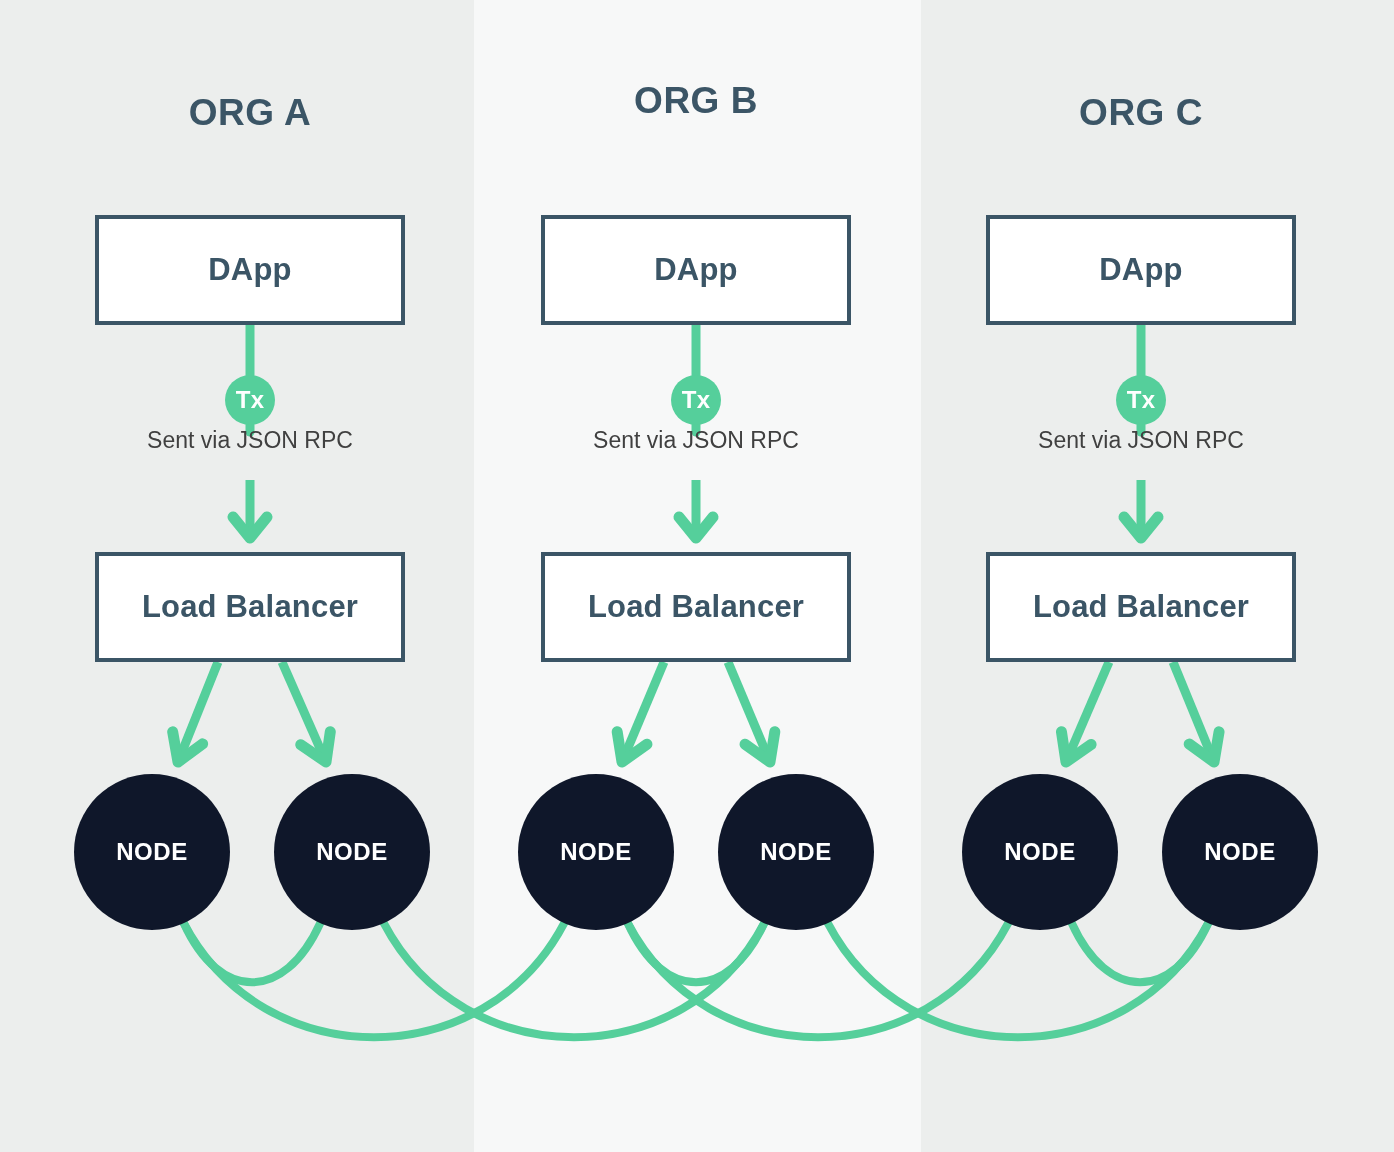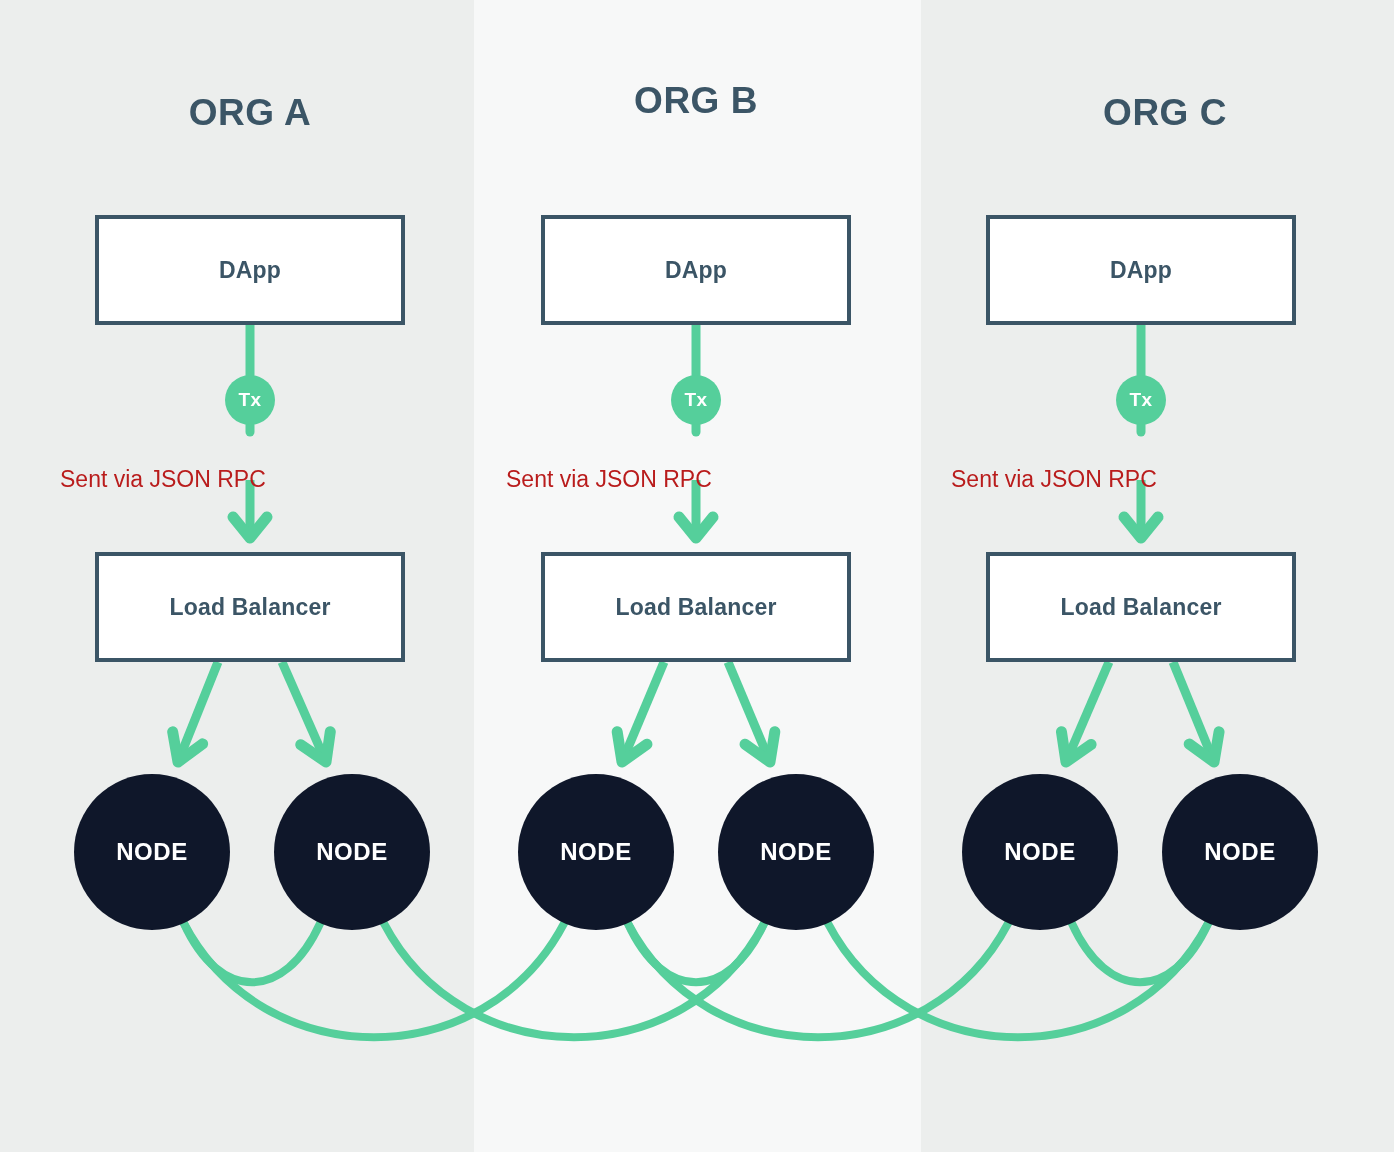--- a/index.html
+++ b/index.html
@@ -24,41 +24,41 @@
     white-space:nowrap;
   }
   .nodebox{
     position:absolute;
     background:#ffffff;
     border:4px solid #3b5566;
     box-sizing:border-box;
     display:flex;
     align-items:center;
     justify-content:center;
-    font-size:23px;
+    font-size:31px;
     font-weight:bold;
     color:#3b5566;
     letter-spacing:0.2px;
   }
   .tx-badge{
     position:absolute;
     width:50px;height:50px;
     border-radius:50%;
     background:#55cf9b;
     color:#ffffff;
     display:flex;align-items:center;justify-content:center;
-    font-size:19px;font-weight:bold;
+    font-size:24px;font-weight:bold;
     letter-spacing:0.3px;
   }
   .rpc-label{
     position:absolute;
+    text-align:center;
     font-size:23px;
-    color:#b91c1c;
+    color:#404040;
     white-space:nowrap;
-    margin-top:39px;
   }
   .node-circle{
     position:absolute;
     width:156px;height:156px;
     border-radius:50%;
     background:#0f172a;
     color:#ffffff;
     display:flex;align-items:center;justify-content:center;
     font-size:24px;font-weight:bold;
     letter-spacing:0.6px;
@@ -119,21 +119,21 @@
       <div class="nodebox" style="left: 95px; top: 552px; width: 310px; height: 110px;">Load Balancer</div>
       <div class="node-circle" style="left: 74px; top: 774px;">NODE</div>
       <div class="node-circle" style="left: 274px; top: 774px;">NODE</div>
       <div class="col-title" style="left: 536px; top: 80px; width: 320px;">ORG B</div>
       <div class="nodebox" style="left: 541px; top: 215px; width: 310px; height: 110px;">DApp</div>
       <div class="tx-badge" style="left: 671px; top: 375px;">Tx</div>
       <div class="rpc-label" style="left: 506px; top: 427px; width: 380px;">Sent via JSON RPC</div>
       <div class="nodebox" style="left: 541px; top: 552px; width: 310px; height: 110px;">Load Balancer</div>
       <div class="node-circle" style="left: 518px; top: 774px;">NODE</div>
       <div class="node-circle" style="left: 718px; top: 774px;">NODE</div>
-      <div class="col-title" style="left: 1005px; top: 92px; width: 320px;">ORG C</div>
+      <div class="col-title" style="left: 981px; top: 92px; width: 320px;">ORG C</div>
       <div class="nodebox" style="left: 986px; top: 215px; width: 310px; height: 110px;">DApp</div>
       <div class="tx-badge" style="left: 1116px; top: 375px;">Tx</div>
       <div class="rpc-label" style="left: 951px; top: 427px; width: 380px;">Sent via JSON RPC</div>
       <div class="nodebox" style="left: 986px; top: 552px; width: 310px; height: 110px;">Load Balancer</div>
       <div class="node-circle" style="left: 962px; top: 774px;">NODE</div>
       <div class="node-circle" style="left: 1162px; top: 774px;">NODE</div>
     </div>
 
 </div>
 

